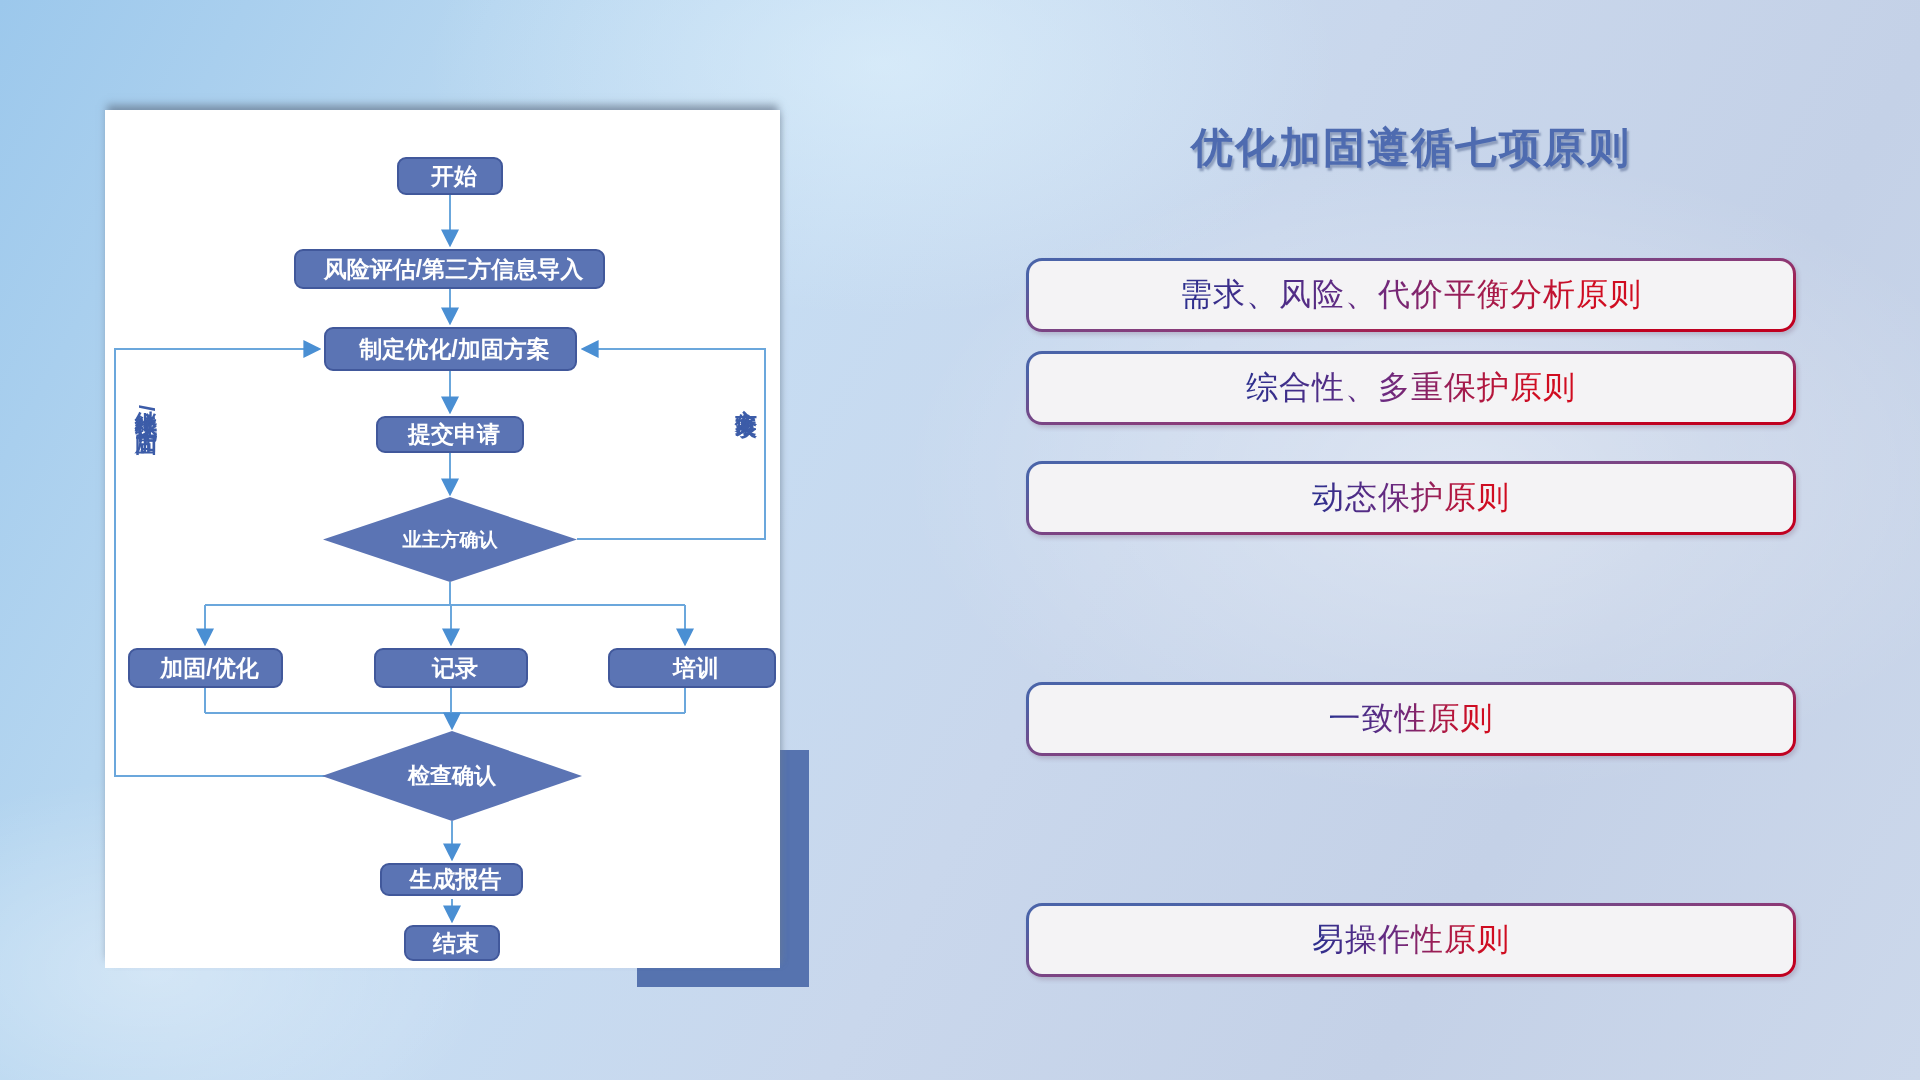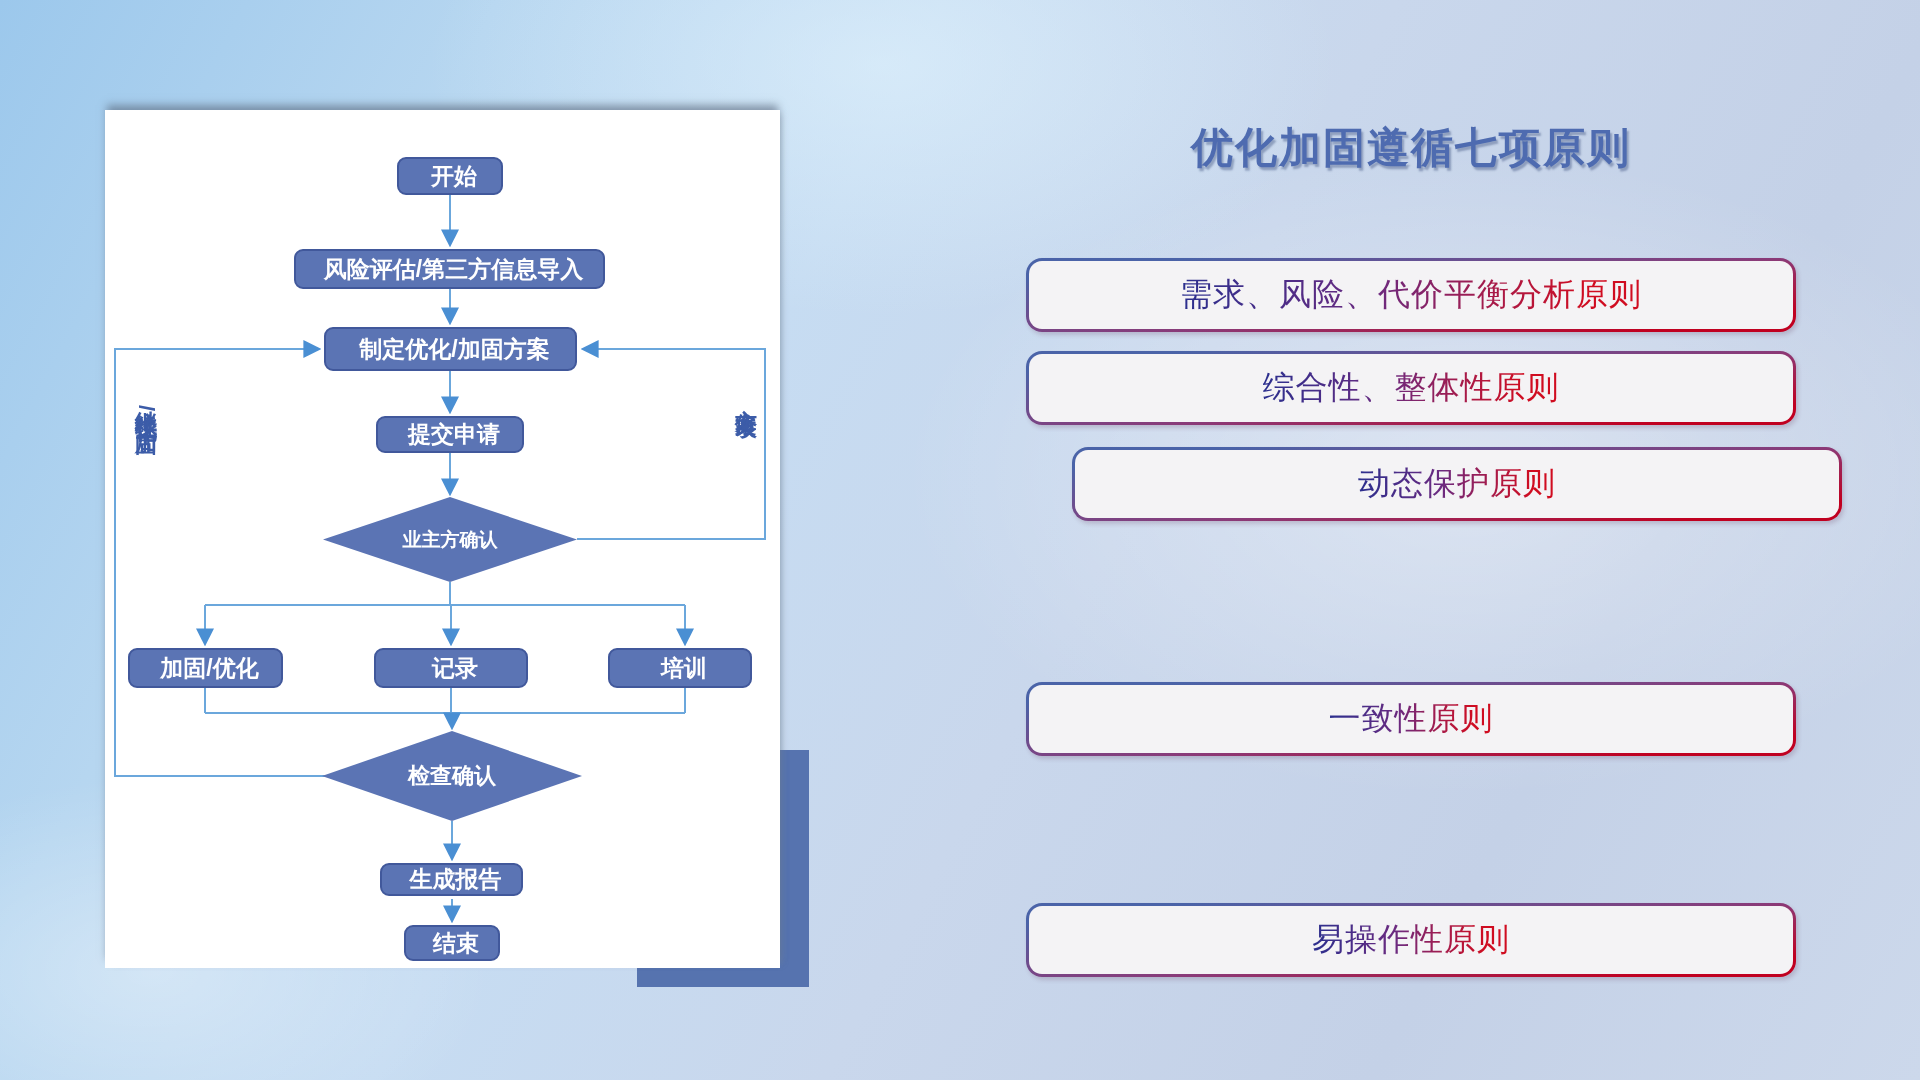--- a/index.html
+++ b/index.html
@@ -120,21 +120,21 @@
   </div>
 
   <div class="fnode" style="left:23px;top:538px;width:155px;height:40px;">
     <span>加固/优化</span>
   </div>
 
   <div class="fnode" style="left:269px;top:538px;width:154px;height:40px;">
     <span>记录</span>
   </div>
 
-  <div class="fnode" style="left:503px;top:538px;width:144px;height:40px;">
+  <div class="fnode" style="left:503px;top:538px;width:168px;height:40px;">
     <span>培训</span>
   </div>
 
   <div class="fdiamond" style="left:217px;top:621px;width:260px;height:90px;font-size:22px;">
     <span>检查确认</span>
   </div>
 
   <div class="fnode" style="left:275px;top:753px;width:143px;height:33px;">
     <span>生成报告</span>
   </div>
@@ -148,23 +148,23 @@
   <div class="v-label" style="left:626px;top:281px;">方案修改</div>
 </div>
 
 <div class="abs panel">
   <div class="p-title">优化加固遵循七项原则</div>
 
   <div class="pbox" style="top:258px;">
     <span class="ptext">需求、风险、代价平衡分析原则</span>
   </div>
   <div class="pbox" style="top:351px;">
-    <span class="ptext">综合性、整体性原则</span>
+    <span class="ptext">综合性、多重保护原则</span>
   </div>
-  <div class="pbox" style="top:447px;margin-left:46px;">
+  <div class="pbox" style="top:461px;">
     <span class="ptext">动态保护原则</span>
   </div>
   <div class="pbox" style="top:682px;">
     <span class="ptext">一致性原则</span>
   </div>
   <div class="pbox" style="top:903px;">
     <span class="ptext">易操作性原则</span>
   </div>
 </div>
 

